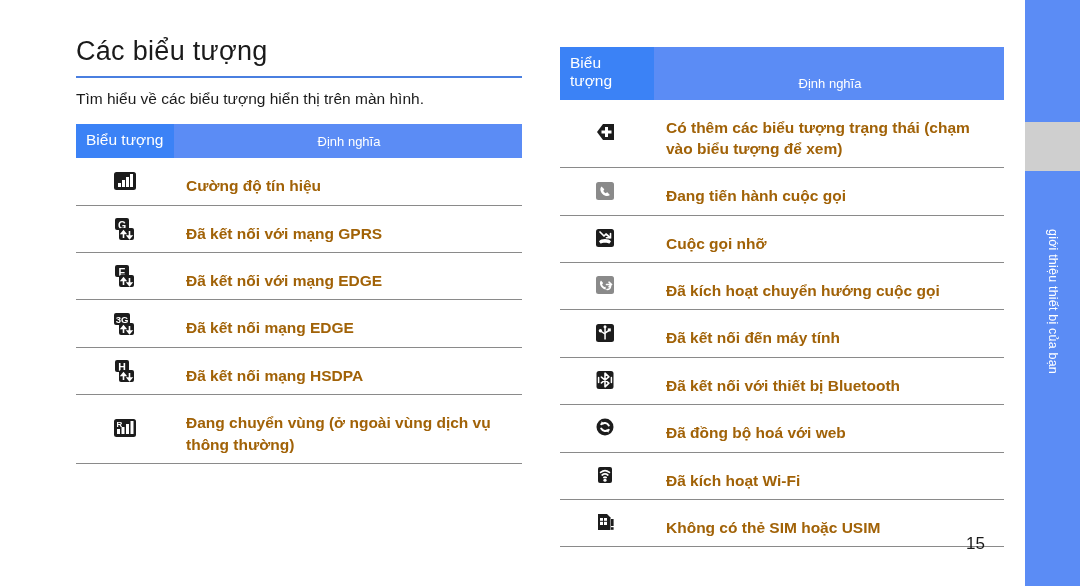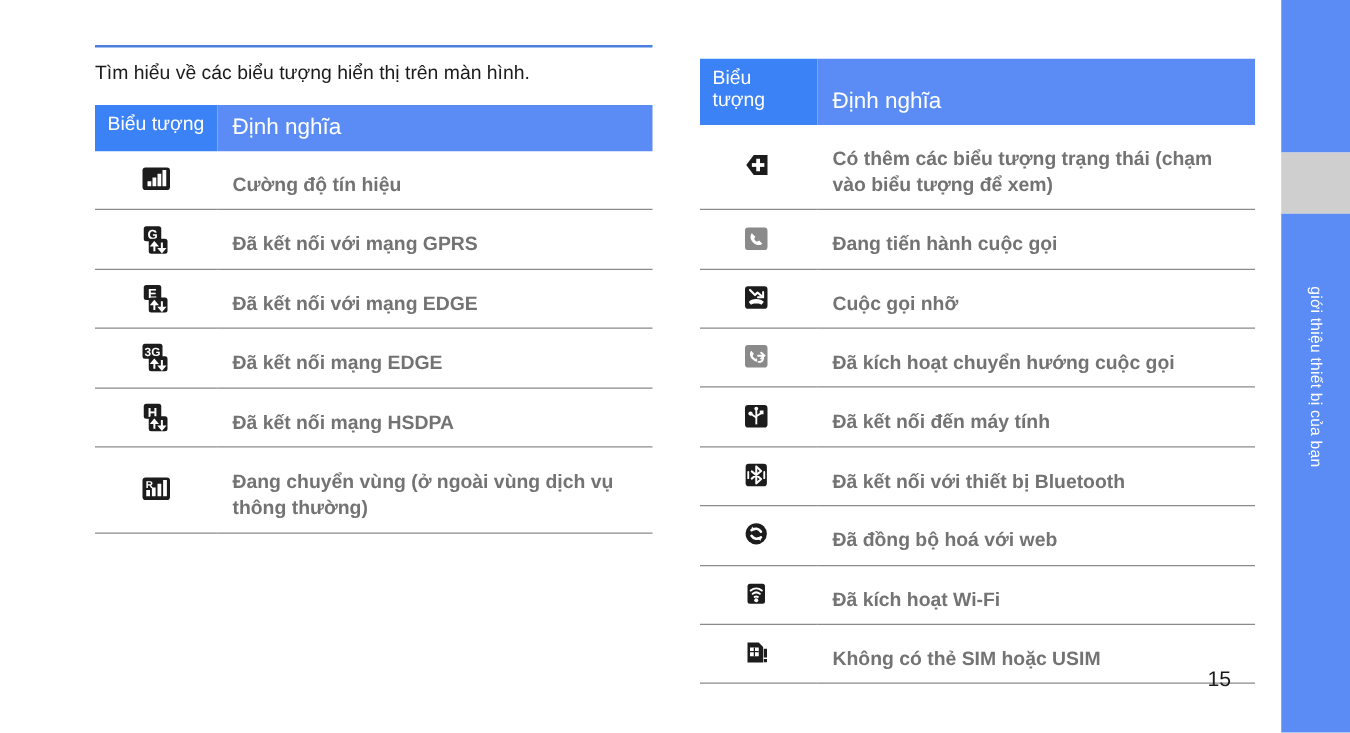--- a/index.html
+++ b/index.html
@@ -99,38 +99,38 @@
     font-weight: 400;
     line-height: 1.18;
     padding: 7px 10px 9px 10px;
     vertical-align: top;
     width: 78px;
     text-align: left;
   }
   .tbl .th-def {
     background: #5b8cf5;
     color: #ffffff;
-    font-size: 18px;
+    font-size: 13px;
     font-weight: 400;
     padding: 7px 10px 9px 12px;
     vertical-align: bottom;
-    text-align: left;
+    text-align: center;
   }
   .tbl td {
     border-bottom: 1.5px solid #8a8a8a;
     padding: 0;
   }
   .tbl tbody tr td.c-icon {
     width: 78px;
     text-align: center;
     vertical-align: middle;
     padding: 6px 0;
   }
   .tbl tbody tr td.c-def {
-    color: #737373;
+    color: #a16207;
     font-size: 15.5px;
     font-weight: 700;
     line-height: 1.38;
     padding: 17px 8px 8px 12px;
     vertical-align: middle;
   }
 
   
   .col-right {
     position: absolute;
@@ -168,20 +168,21 @@
 <div class="page">
 
   <div class="side-tab">
     <div class="side-seg blue seg-1"></div>
     <div class="side-seg gray seg-2"></div>
     <div class="side-seg blue seg-3"></div>
     <div class="side-tab-label">giới thiệu thiết bị của bạn</div>
   </div>
 
   <div class="col-left">
+    <h1 class="title">Các biểu tượng</h1>
     <div class="title-rule"></div>
     <p class="intro">Tìm hiểu về các biểu tượng hiển thị trên màn hình.</p>
 
     <table class="tbl">
       <thead>
         <tr>
           <th class="th-icon">Biểu tượng</th>
           <th class="th-def">Định nghĩa</th>
         </tr>
       </thead>

